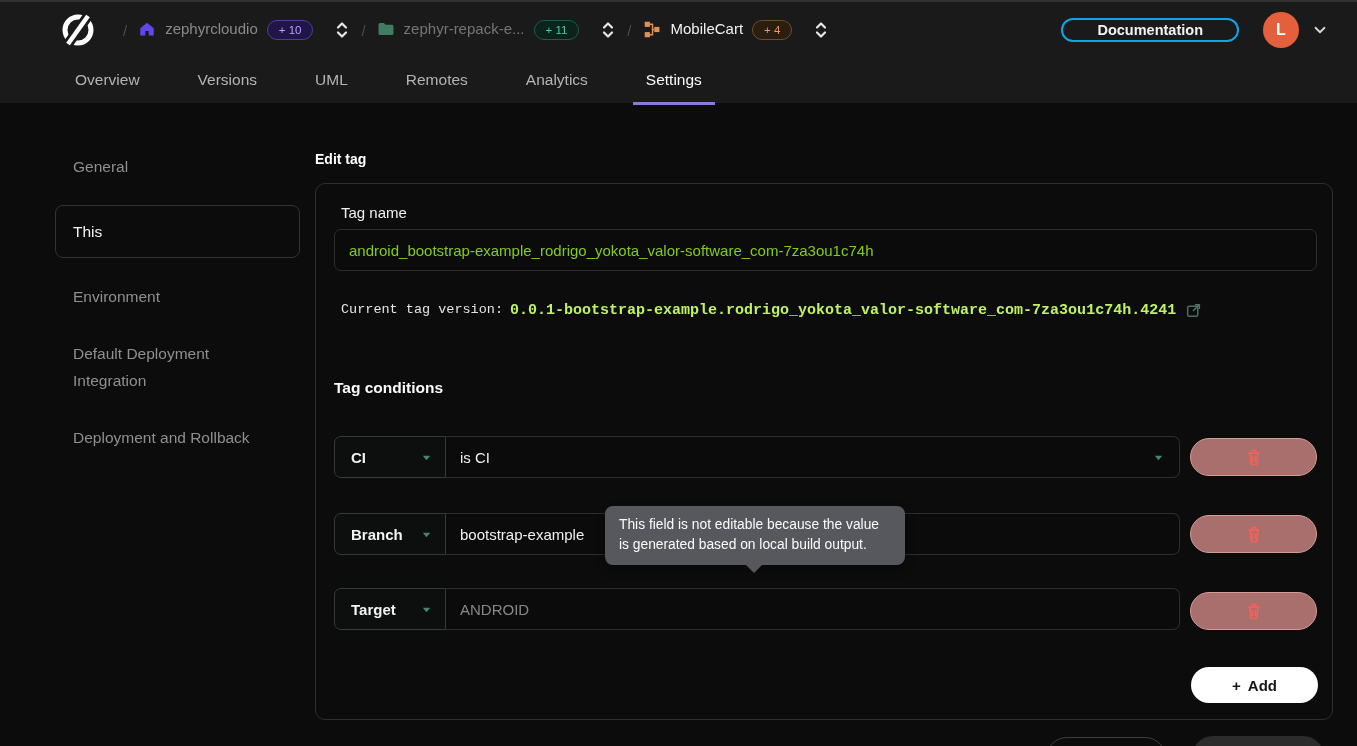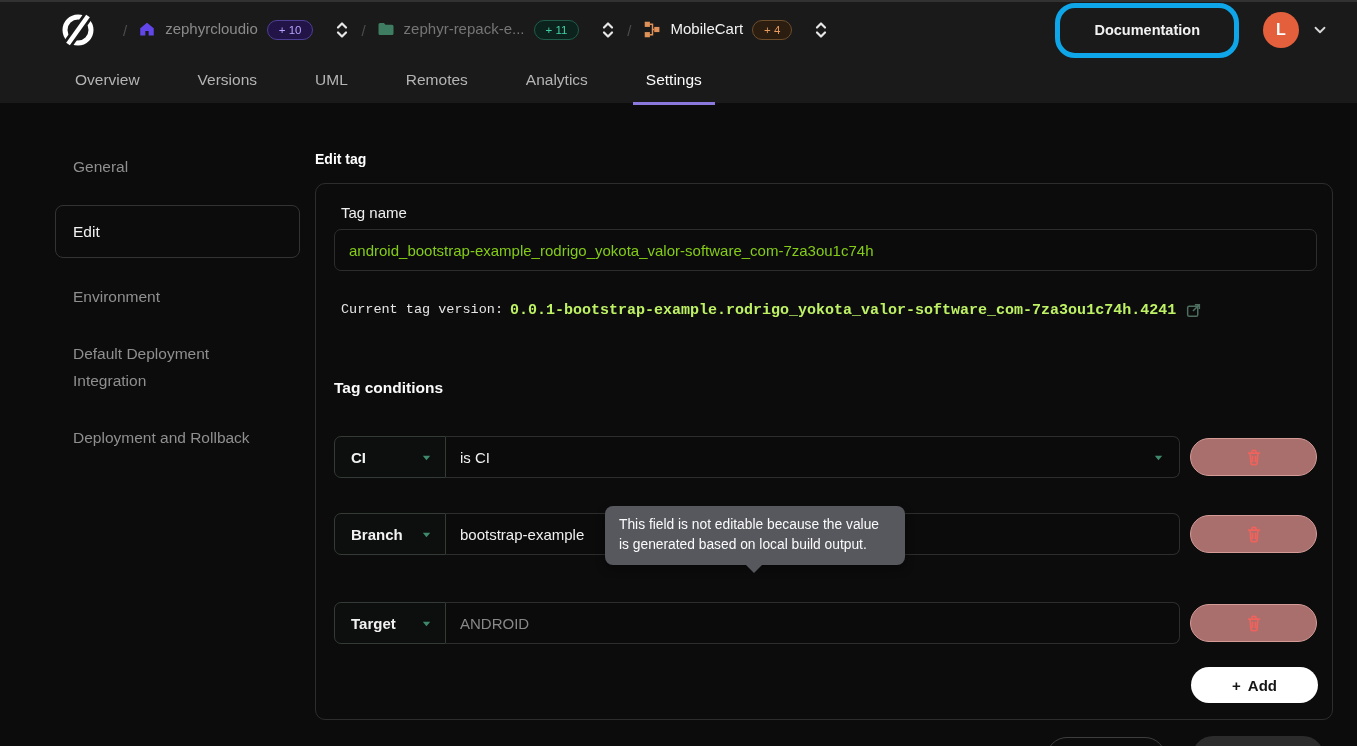--- a/index.html
+++ b/index.html
@@ -15,21 +15,21 @@
   .crumb { display:flex; align-items:flex-start; gap:9px; }
   .crumb .cicon { display:flex; align-items:center; }
   .crumb-label { font-size:15px; }
   .dim1 { color:#8a8a8a; } .dim2 { color:#757575; } .bright { color:#f2f2f2; font-weight:500; }
   .badge { font-size:11.5px; padding:3px 11px; border-radius:11px; border:1px solid; line-height:1.1; white-space:nowrap; }
   .badge-purple { color:#b5a3ff; border-color:#4d3f96; background:#221447; }
   .badge-teal   { color:#41d0a5; border-color:#1f5c49; background:#0c221c; }
   .badge-orange { color:#e99a5e; border-color:#6e4d2b; background:#2b1d10; }
   .updown { margin-left:12px; display:flex; align-items:center; cursor:pointer; }
   .hspacer { flex:1; }
-  .doc-btn { height:55px; padding:0 34px; border-radius:20px; background:transparent; border:5px solid #0ea5e9;
+  .doc-btn { height:24px; padding:0 34px; border-radius:20px; background:transparent; border:2px solid #0ea5e9;
              color:#f2f2f2; font-size:14.5px; font-weight:700; font-family:inherit; cursor:pointer; margin-right:24px; }
   .avatar { width:36px; height:36px; border-radius:50%; background:#e4603c; color:#fff; font-weight:700; font-size:16px;
             display:flex; align-items:center; justify-content:center; }
   .av-chev { margin-left:12px; display:flex; align-items:center; cursor:pointer; }
 
   
   .tabs { display:flex; align-items:stretch; height:47px; padding-left:62px; gap:32px; }
   .tab { display:flex; align-items:center; padding:0 13px; font-size:15.5px; color:#b4b4b4; cursor:pointer;
          border-bottom:3px solid transparent; }
   .tab.active { color:#fafafa; border-bottom-color:#8b79dd; }
@@ -45,21 +45,21 @@
   .card { position:absolute; left:315px; top:183px; width:1018px; height:537px; border:1px solid #2d2d2d; border-radius:10px; }
   .tag-label { position:absolute; left:25px; top:20px; font-size:15px; color:#efefef; }
   .tag-input { position:absolute; left:18px; top:45px; width:983px; height:42px; background:#0b0b0b; border:1px solid #2d2d2d;
                border-radius:7px; color:#84cc16; font-size:15px; padding:0 14px; font-family:inherit; }
   .version-line { position:absolute; left:25px; top:118px; display:flex; align-items:flex-start; font-size:13.5px; color:#e6e6e6;font-family:Liberation Mono, monospace; }
   .version-value { font-size:15px; font-weight:700; color:#bef264; margin-left:7px; }
   .ext-icon { margin-left:9px; display:flex; align-items:center; }
   .cond-heading { position:absolute; left:18px; top:195px; font-size:15.5px; font-weight:700; color:#fafafa; }
 
   .cond-row { position:absolute; left:18px; width:983px; height:42px; display:flex; align-items:center; gap:10px; }
-  .row1 { top:252px; } .row2 { top:329px; } .row3 { top:418px; }
+  .row1 { top:252px; } .row2 { top:329px; } .row3 { top:404px;align-items:flex-end; }
   .cond-ctrl { flex:1; display:flex; height:42px; }
   .cond-type { width:112px; height:42px; border:1px solid #343a36; border-radius:7px 0 0 7px; display:flex; align-items:center;
                justify-content:space-between; padding:0 12px 0 16px; cursor:pointer; background:#0c0f0d; }
   .cond-type span { font-size:15px; font-weight:700; color:#f2f2f2; }
   .cond-value { flex:1; height:42px; border:1px solid #2d2d2d; border-left:none; border-radius:0 7px 7px 0;
                 display:flex; align-items:center; justify-content:space-between; padding:0 14px; background:#0b0b0b; }
   .cond-value span { font-size:15px; color:#f0f0f0; }
   .cond-value.disabled span { color:#888; }
   .delete-btn { width:127px; height:38px; border-radius:19px; background:#a86f6c; border:1px solid #d59b97;
                 display:flex; align-items:center; justify-content:center; cursor:pointer; }
@@ -163,21 +163,21 @@
       <div class="tab">Versions</div>
       <div class="tab">UML</div>
       <div class="tab">Remotes</div>
       <div class="tab">Analytics</div>
       <div class="tab active">Settings</div>
     </nav>
   </header>
 
   <aside class="sidebar">
     <div class="side-item">General</div>
-    <div class="side-item active">Edit</div>
+    <div class="side-item active">This</div>
     <div class="side-item">Environment</div>
     <div class="side-item">Default Deployment Integration</div>
     <div class="side-item">Deployment and Rollback</div>
   </aside>
 
   <div class="edit-heading">Edit tag</div>
 
   <section class="card">
     <div class="tag-label">Tag name</div>
     <input class="tag-input" type="text" value="android_bootstrap-example_rodrigo_yokota_valor-software_com-7za3ou1c74h" style="">

